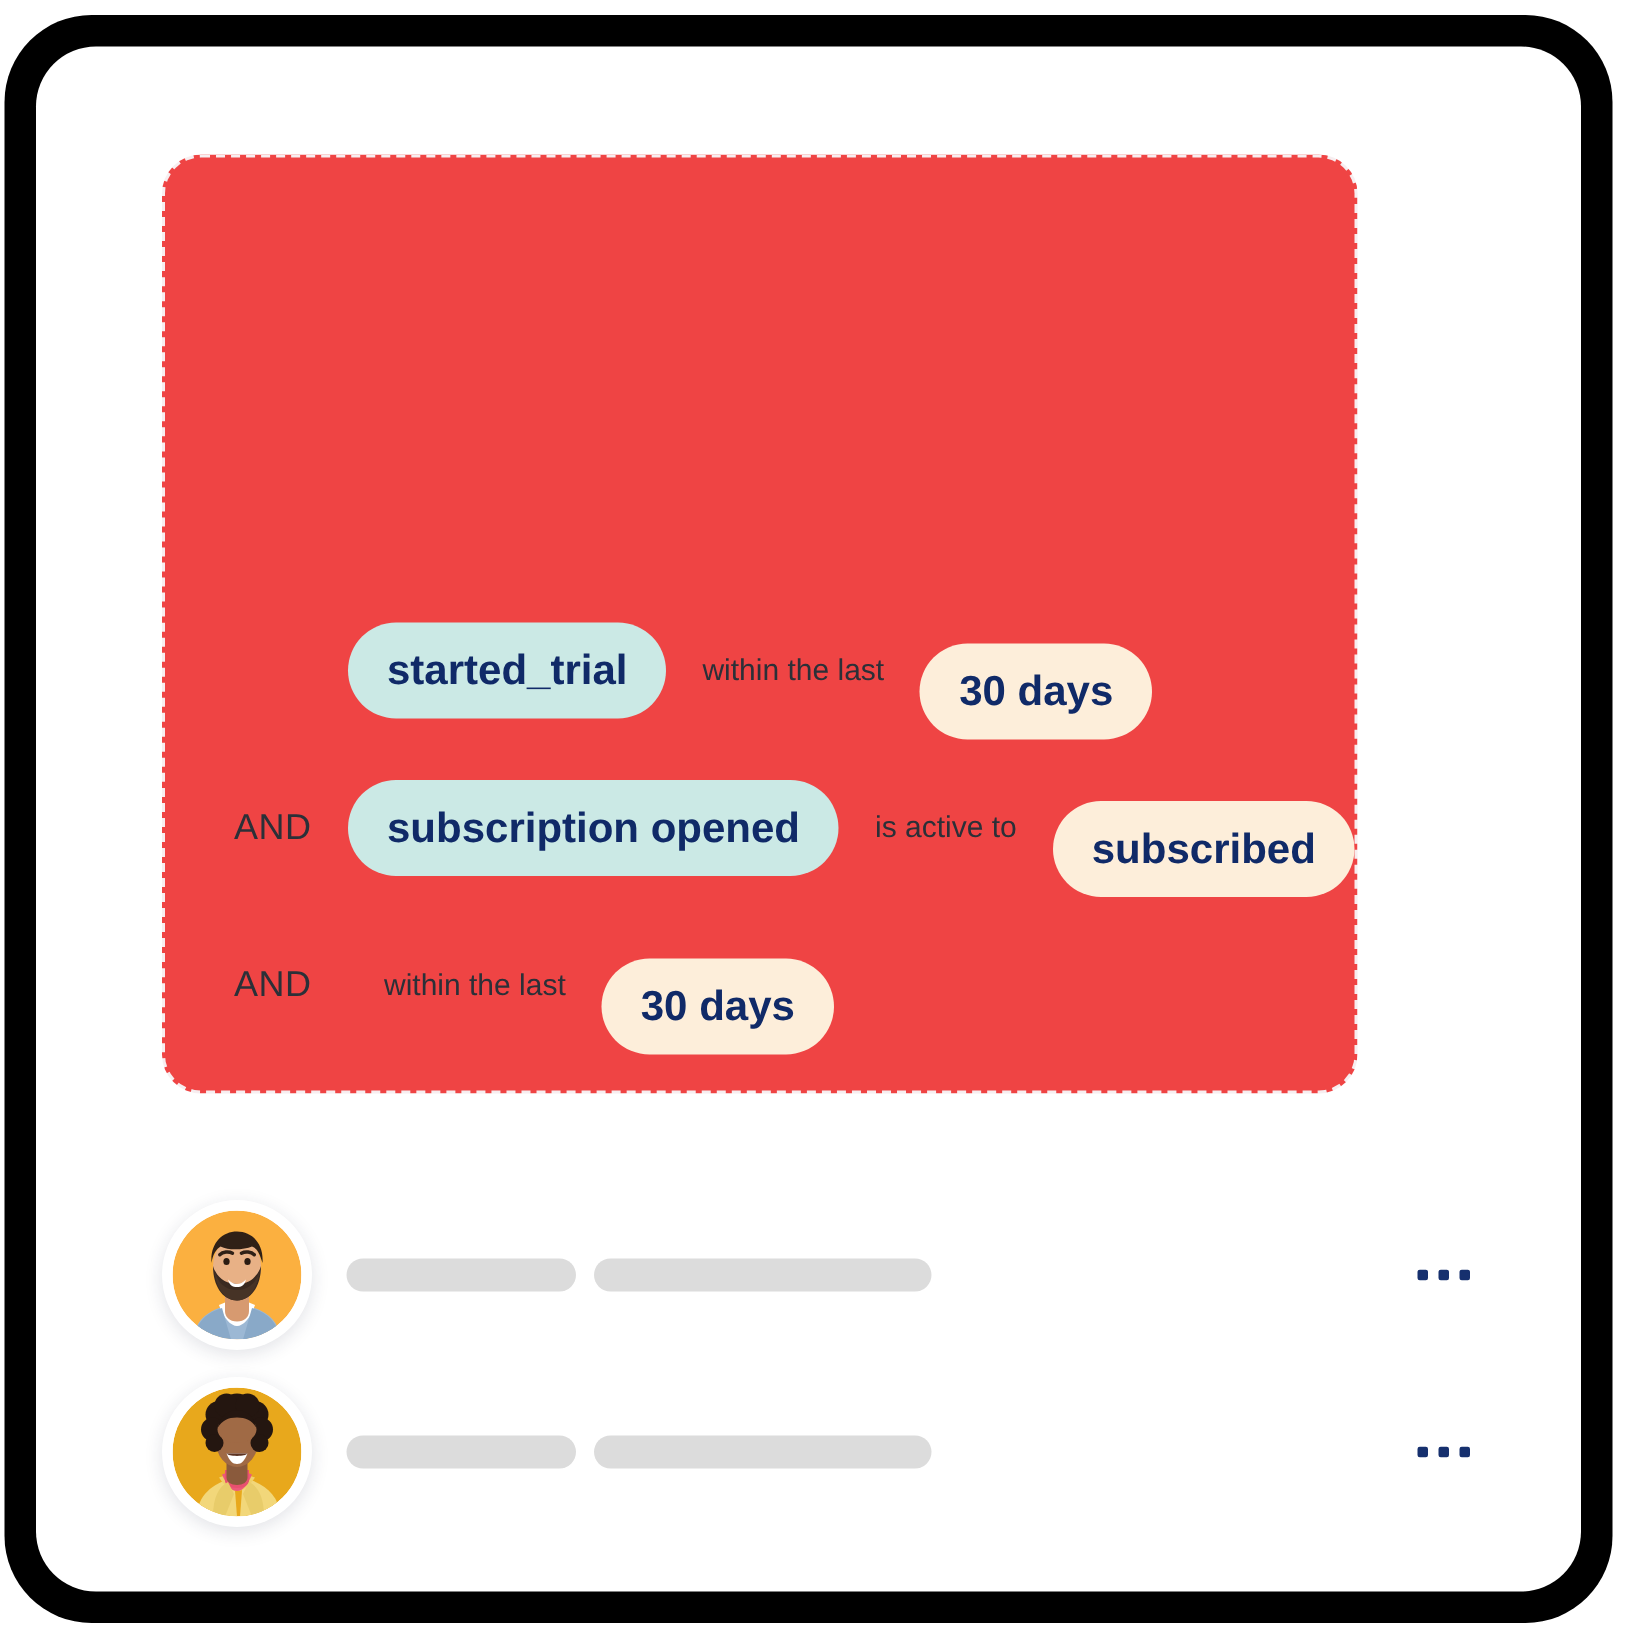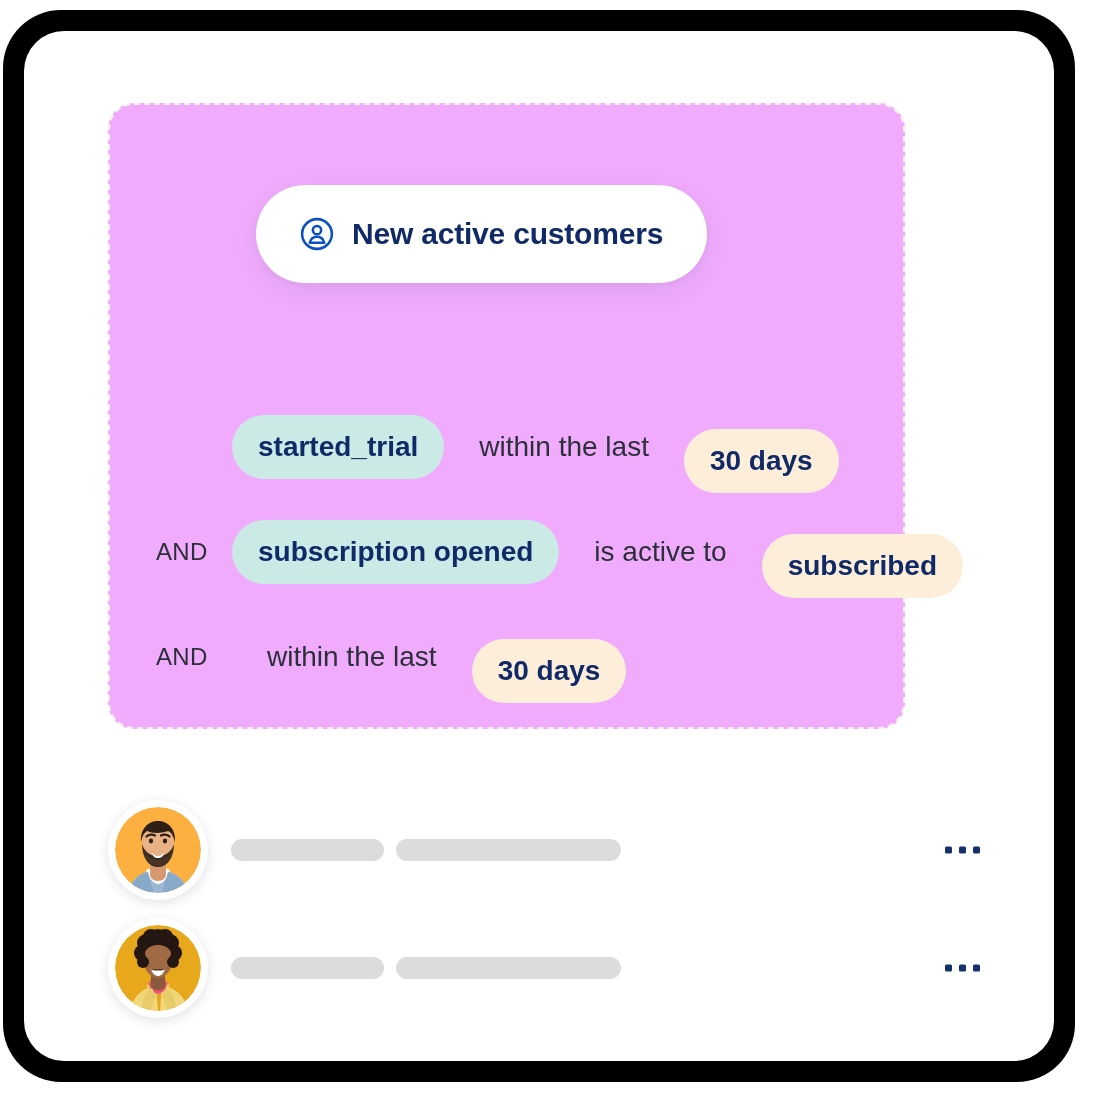--- a/index.html
+++ b/index.html
@@ -38,21 +38,21 @@
     overflow: hidden;
   }
 
   
   .filter-panel {
     position: absolute;
     left: 84px;
     top: 72px;
     width: 797px;
     height: 626px;
-    background: #f0abfc;
+    background: #ef4444;
     border: 2px dashed #f7eef0;
     border-radius: 26px;
   }
 
   
   .title-pill {
     position: absolute;
     left: 232px;
     top: 154px;
     height: 98px;
@@ -114,24 +114,24 @@
     border-radius: 32px;
     font-size: 28px;
     font-weight: bold;
     color: #102a68;
     white-space: nowrap;
   }
   .pill.field { background: #cbe9e5; }
   .pill.value { background: #fdeeda; margin-top: 28px; }
 
   .operator {
-    font-size: 28px;
+    font-size: 20px;
     color: #2b3038;
     white-space: nowrap;
-    padding: 0 35px;
+    padding: 0 24px;
   }
 
   
   .result-list {
     position: absolute;
     left: 84px;
     top: 760px;
     width: 884px;
   }
   .result-row {
@@ -217,28 +217,20 @@
 
         <div class="cond-row">
           <span class="and-label">AND</span>
           <span class="operator">within the last</span>
           <span class="pill value">30 days</span>
         </div>
 
       </div>
     </div>
 
-    <div class="title-pill">
-      <svg class="person-icon" viewBox="0 0 32 32">
-        <circle cx="16" cy="16" r="14" fill="none" stroke="#0b4fc4" stroke-width="2.4"></circle>
-        <circle cx="16" cy="12.4" r="3.9" fill="none" stroke="#0b4fc4" stroke-width="2.4"></circle>
-        <path d="M9.2 24.2c0.9-3.7 3.6-5.6 6.8-5.6s5.9 1.9 6.8 5.6z" fill="none" stroke="#0b4fc4" stroke-width="2.4" stroke-linejoin="round"></path>
-      </svg>
-      <span class="title-text">New active customers</span>
-    </div>
 
     <div class="result-list">
 
       <div class="result-row">
         <div class="avatar-ring">
           <div class="avatar-photo">
             <svg viewBox="0 0 86 86" width="86" height="86">
               <defs>
                   <clipPath id="c1">
                     <circle cx="43" cy="43" r="43"></circle>

